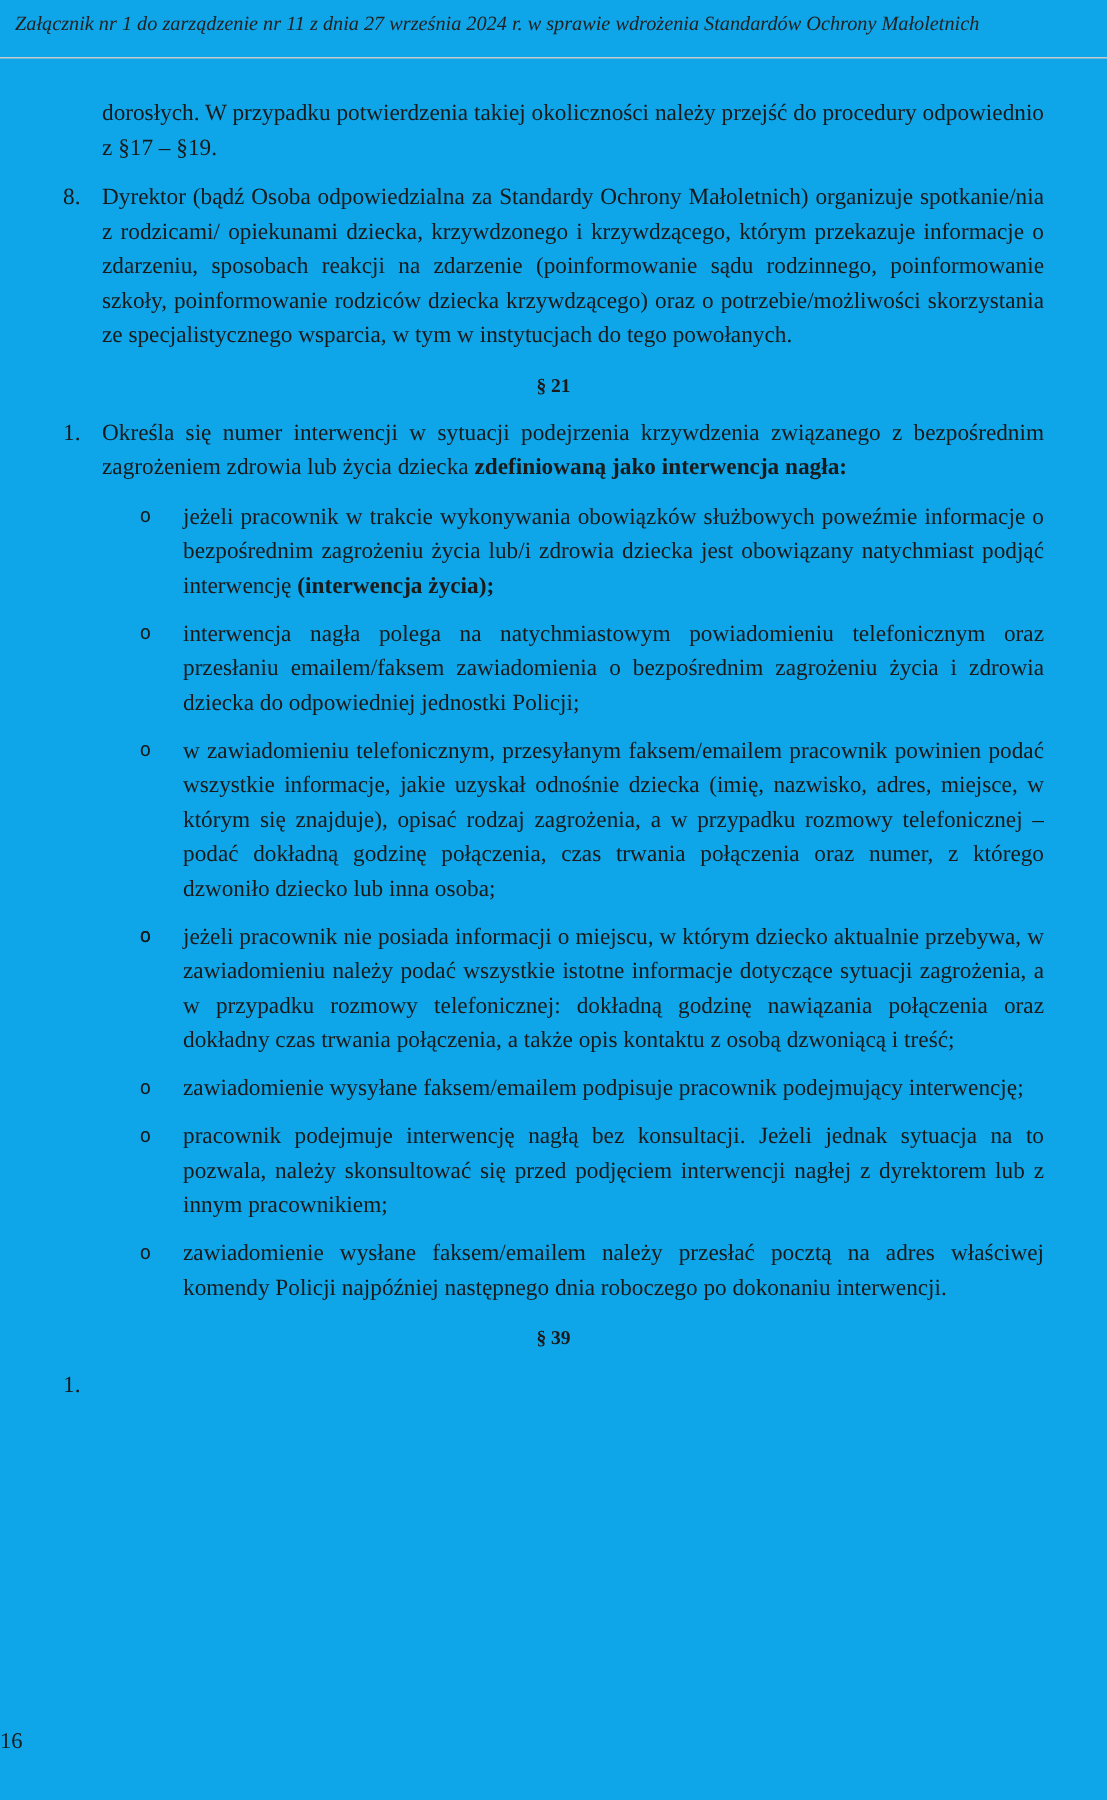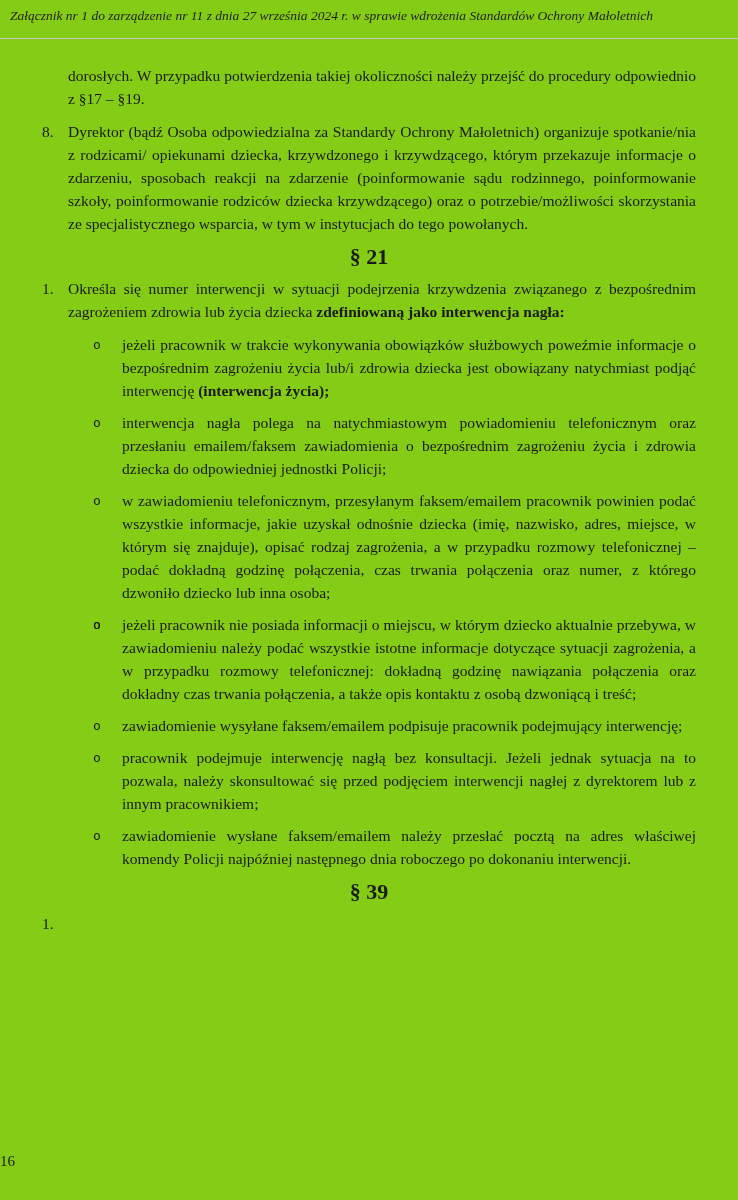--- a/index.html
+++ b/index.html
@@ -6,21 +6,21 @@
   body {
     width: 738px; height: 1200px;
     background: #ffffff;
     font-family: "Liberation Serif", "DejaVu Serif", serif;
     color: #1a1a1a;
     overflow: hidden;
   }
   .page {
     position: relative;
     width: 738px; height: 1200px;
-    background: #84cc16;
+    background: #0ea5e9;
     overflow: hidden;
   }
   .page-header {
     position: absolute;
     top: 7px; left: 10px; right: 12px;
     font-style: italic;
     font-size: 13.5px;
     line-height: 18px;
     color: #222;
     white-space: nowrap;
@@ -43,21 +43,21 @@
     position: relative;
     margin: 0 0 10px 0;
   }
   .numbered .num {
     position: absolute;
     left: -26px; top: 0;
     width: 24px;
     text-align: left;
   }
   .section-heading {
-    font-size: 22px;
+    font-size: 13px;
     font-weight: bold;
     text-align: center;
     margin: 10px 0 9px -26px; 
     line-height: 23px;
     font-family: Liberation Serif, serif;
   }
   .bullet {
     position: relative;
     margin: 0 0 9px 54px;
   }

